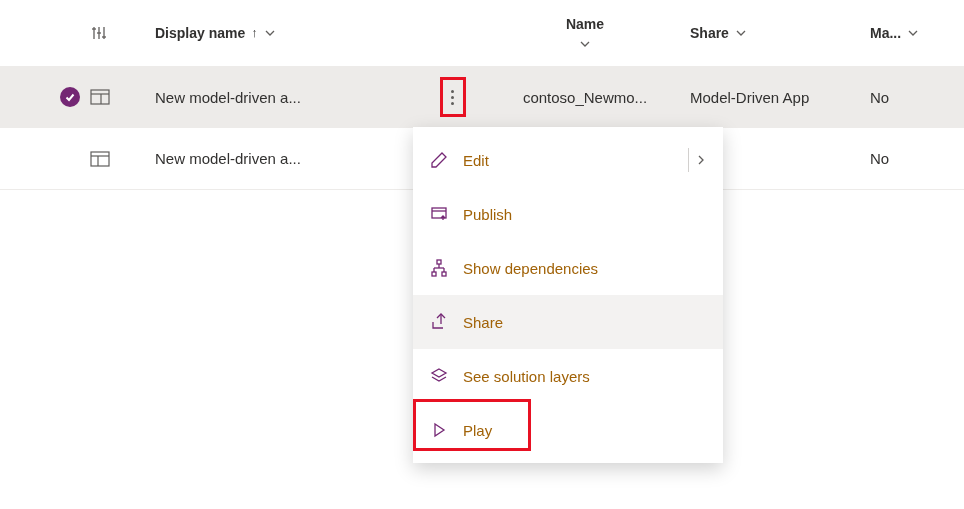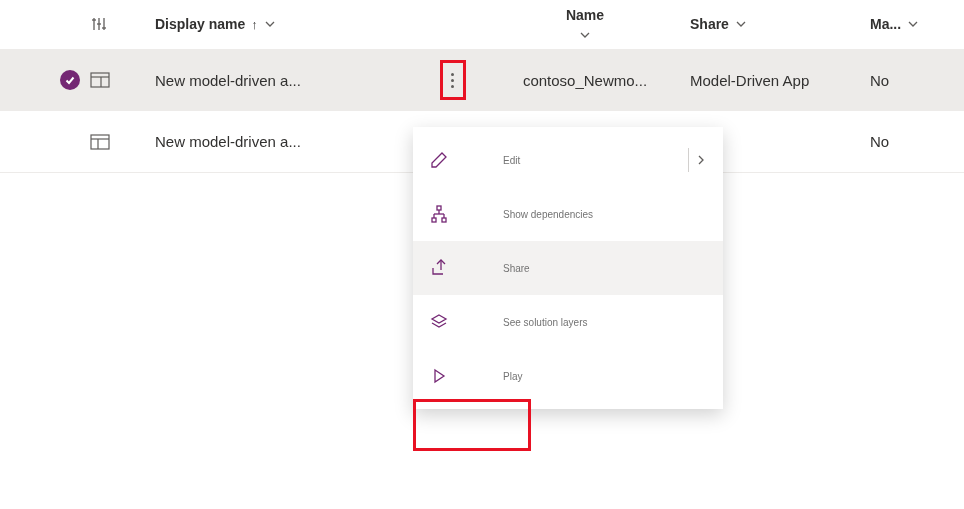--- a/index.html
+++ b/index.html
@@ -1,18 +1,18 @@
 <!DOCTYPE html>
 <html><head>
   <meta charset="utf-8">
   <style>
     * { box-sizing: border-box; margin: 0; padding: 0; }
     body { font-family: "Segoe UI", Arial, sans-serif; font-size: 14px; color: #323130; background: #fff; width: 964px; }
     .table { width: 100%; }
-    .header-row { display: flex; align-items: center; height: 49px; border-bottom: 1px solid transparent; }
+    .header-row { display: flex; align-items: center; height: 66px; border-bottom: 1px solid transparent; }
     .col-check { width: 90px; display: flex; justify-content: flex-end; padding-right: 10px; align-items: center; }
     .col-settings { width: 65px; display: flex; align-items: center; justify-content: flex-start; }
     .col-display { width: 270px; display: flex; align-items: center; }
     .col-actions { width: 55px; display: flex; align-items: center; justify-content: center; }
     .col-name { width: 210px; display: flex; align-items: center; flex-direction: column; }
     .col-type { width: 180px; display: flex; align-items: center; }
     .col-managed { flex: 1; display: flex; }
     .header-row .th { font-weight: 600; color: #323130; display: flex; align-items: center; gap: 6px; }
     .header-row .th .chev { color: #605e5c; }
     .data-row { display: flex; align-items: center; height: 62px; }
@@ -22,21 +22,21 @@
     .check-circle svg { stroke: #fff; }
     .icon-box { color: #605e5c; }
     .cell-text { color: #323130; font-size: 15px; }
     .more-btn { width: 26px; height: 40px; display: flex; align-items: center; justify-content: center; }
     .more-btn.highlighted { border: 3px solid #e81123; }
     .dots { display: flex; flex-direction: column; gap: 3px; }
     .dots span { width: 3px; height: 3px; border-radius: 50%; background: #605e5c; display: block; }
     .context-menu { position: absolute; left: 413px; top: 127px; width: 310px; background: #fff; box-shadow: 0 6px 18px rgba(0,0,0,0.18); padding-top: 6px; padding-bottom: 6px; }
     .menu-item { display: flex; align-items: center; height: 54px; padding: 0 16px; gap: 14px; cursor: pointer; position: relative; }
     .menu-item .mi-icon { width: 20px; height: 20px; display: flex; align-items: center; justify-content: center; color: #742774; flex-shrink: 0; }
-    .menu-item .mi-label { color: #737373; font-size: 10px; margin-left: 40px; }
+    .menu-item .mi-label { color: #a16207; font-size: 15px; }
     .menu-item .submenu-arrow { margin-left: auto; color: #605e5c; display: flex; align-items: center; gap: 6px; }
     .menu-item .submenu-arrow .sep { width: 1px; height: 24px; background: #d2d0ce; }
     .share-highlight { position: absolute; left: 413px; top: 399px; width: 118px; height: 52px; border: 3px solid #e81123; pointer-events: none; }
     .container { position: relative; width: 964px; height: 509px; overflow: hidden; }
     svg { display: block; }
     .sort-arrow { font-size: 13px; }
   </style>
 </head>
 <body>
 
@@ -177,20 +177,30 @@
       <span class="submenu-arrow">
         <span class="sep"></span>
         <svg width="12" height="12" viewBox="0 0 12 12">
             <path d="M4 2 L8 6 L4 10" fill="none" stroke="#605e5c" stroke-width="1.3"></path>
           </svg>
       </span>
     </div>
     <div class="menu-item">
       <span class="mi-icon">
         <svg width="18" height="18" viewBox="0 0 18 18" fill="none" stroke="#742774" stroke-width="1.3">
+            <rect x="2" y="3" width="14" height="10"></rect>
+            <line x1="2" y1="6" x2="16" y2="6"></line>
+            <path d="M13 11 L13 15 M11 13 L13 11 L15 13"></path>
+          </svg>
+      </span>
+      <span class="mi-label">Publish</span>
+    </div>
+    <div class="menu-item">
+      <span class="mi-icon">
+        <svg width="18" height="18" viewBox="0 0 18 18" fill="none" stroke="#742774" stroke-width="1.3">
             <rect x="7" y="1" width="4" height="4"></rect>
             <rect x="2" y="13" width="4" height="4"></rect>
             <rect x="12" y="13" width="4" height="4"></rect>
             <line x1="9" y1="5" x2="9" y2="9"></line>
             <line x1="4" y1="13" x2="4" y2="9"></line>
             <line x1="14" y1="13" x2="14" y2="9"></line>
             <line x1="4" y1="9" x2="14" y2="9"></line>
           </svg>
       </span>
       <span class="mi-label">Show dependencies</span>

